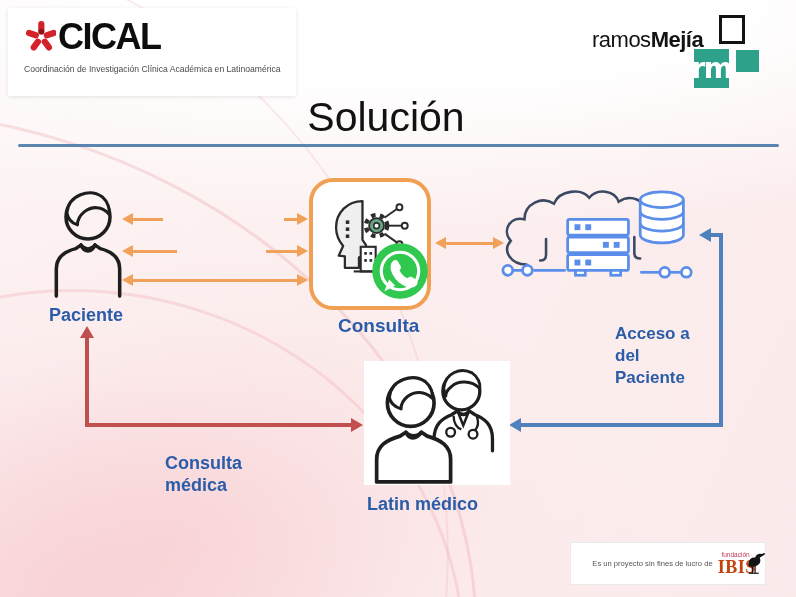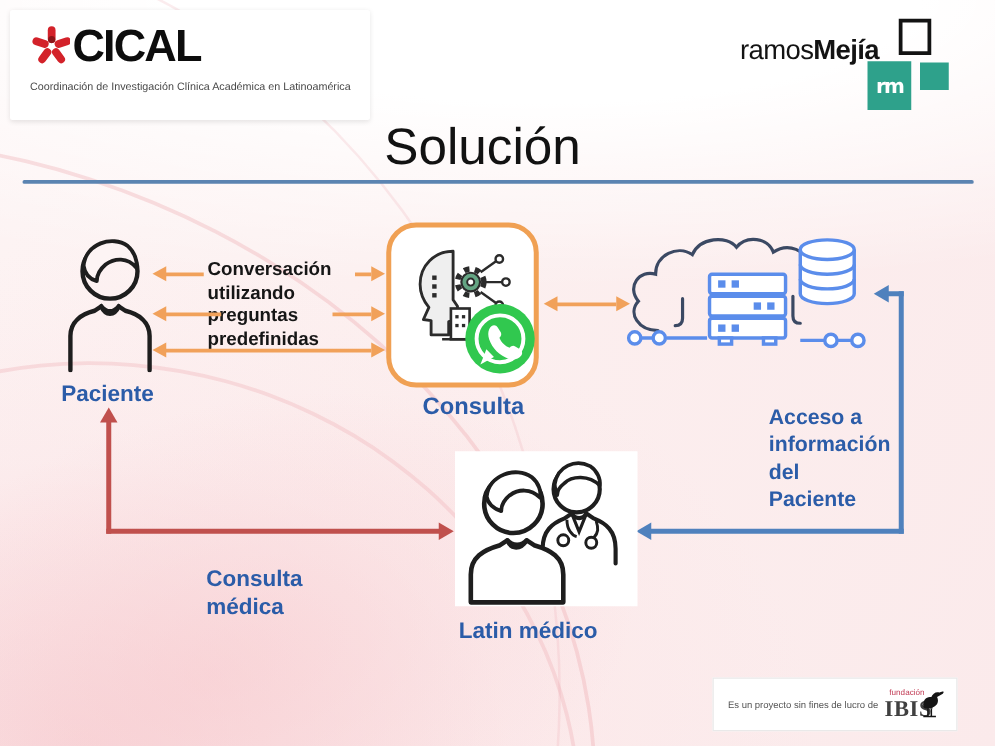--- a/index.html
+++ b/index.html
@@ -22,43 +22,43 @@
   .cical-row{display:flex;align-items:center;gap:2px;height:42px;}
   .cical-word{font-size:36px;font-weight:800;color:#0d0d0d;letter-spacing:-1.5px;line-height:1;}
   .cical-tag{font-size:8.6px;color:#4a4a4a;margin-top:6px;white-space:nowrap;}
   .cical-tag-en{font-size:8.6px;color:#3c3c3c;font-style:italic;margin-top:3px;white-space:nowrap;font-family:"Liberation Serif",serif;}
 
   .rm-logo{position:absolute;left:566px;top:8px;width:226px;height:86px;}
   .rm-word{position:absolute;left:26px;top:19px;font-size:22px;color:#131313;letter-spacing:-0.5px;}
   .rm-word b{font-weight:700;}
   .rm-sq-outline{position:absolute;left:153px;top:7px;width:20px;height:23px;border:3px solid #131313;background:transparent;}
   .rm-sq-big{position:absolute;left:128px;top:41px;width:35px;height:39px;background:#2EA18B;display:flex;align-items:center;justify-content:center;}
-  .rm-mono{color:#fff;font-weight:800;font-size:16px;letter-spacing:-1.5px;font-family:"DejaVu Sans",sans-serif;}
+  .rm-mono{color:#fff;font-weight:800;font-size:28px;letter-spacing:-1.5px;font-family:"DejaVu Sans",sans-serif;}
   .rm-sq-small{position:absolute;left:170px;top:42px;width:23px;height:22px;background:#2EA18B;}
 
   
   .page-title{position:absolute;left:0;right:0;top:94px;text-align:center;font-size:41px;color:#121212;
     letter-spacing:0;transform:translateX(-12px);font-family:"Liberation Sans",sans-serif;}
   .title-rule{position:absolute;left:18px;top:144px;width:761px;height:3px;background:#5b84b1;border-radius:2px;}
 
   
   .blue-label{position:absolute;color:#2B5CA8;font-weight:700;font-size:18px;line-height:22px;}
   .note-dark{position:absolute;color:#161616;font-weight:700;font-size:15px;line-height:18.7px;}
   .note-dark span,.blue-label span{display:block;}
 
   
   .chatbot-card{position:absolute;left:309px;top:178px;width:122px;height:132px;background:#fff;
     border:4px solid #F0A053;border-radius:24px;box-sizing:border-box;}
   .team-card{position:absolute;left:364px;top:361px;width:146px;height:124px;background:#fff;}
   .ibis-card{position:absolute;left:570px;top:542px;width:196px;height:43px;background:#fff;border:1px solid #e9e9e9;
     box-sizing:border-box;display:flex;align-items:center;justify-content:center;gap:5px;}
-  .ibis-prefix{font-size:7.6px;color:#555;white-space:nowrap;}
+  .ibis-prefix{font-size:7.6px;color:#555;white-space:nowrap;padding-left:20px;}
   .ibis-logo{position:relative;width:46px;height:30px;}
   .ibis-fundacion{position:absolute;right:14px;top:2px;font-size:6.5px;color:#C13B54;}
-  .ibis-word{position:absolute;left:0;top:8px;font-family:"Liberation Serif",serif;font-weight:700;font-size:18px;color:#404040;letter-spacing:0.5px;}
+  .ibis-word{position:absolute;left:0;top:8px;font-family:"Liberation Serif",serif;font-weight:700;font-size:18px;color:#c2410c;letter-spacing:0.5px;}
 
   
   .aline{position:absolute;}
   .ah{position:absolute;width:0;height:0;border-style:solid;}
   .o{background:#F1A15A;}
   .ah-l-o{border-width:6.5px 11px 6.5px 0;border-color:transparent #F1A15A transparent transparent;}
   .ah-r-o{border-width:6.5px 0 6.5px 11px;border-color:transparent transparent transparent #F1A15A;}
   .b{background:#4F81BD;}
   .ah-l-b{border-width:7px 12px 7px 0;border-color:transparent #4F81BD transparent transparent;}
   .r{background:#C0504D;}
@@ -106,26 +106,20 @@
   <div class="title-rule"></div>
 
   <svg class="icon-abs" style="left:44px;top:186px;" width="88" height="112" viewBox="0 0 100 127">
     <circle cx="50" cy="35" r="25" fill="none" stroke="#1e1e1e" stroke-width="4"></circle>
     <path d="M26 30 C28 10 52 2 66 12 C73 18 75 27 74 32 C66 22 54 23 46 29 C40 34 38 40 38 44 C31 42 27 37 26 30 Z" fill="#fdf4f4" stroke="#1e1e1e" stroke-width="3.5" stroke-linejoin="round"></path>
     <path d="M14 125 L14 94 C14 81 24 74 36 71 L42 67 C47 73 53 73 58 67 L64 71 C76 74 86 81 86 94 L86 125" fill="none" stroke="#1e1e1e" stroke-width="4" stroke-linecap="round"></path>
     <path d="M42 67 C46 76 54 76 58 67" fill="none" stroke="#1e1e1e" stroke-width="4" stroke-linecap="round"></path>
   </svg>
   <div class="blue-label" style="left:49px;top:304px;">Paciente</div>
 
-  <div class="note-dark" style="left:166px;top:207px;">
-    <span>Conversación</span>
-    <span>utilizando</span>
-    <span>preguntas</span>
-    <span>predefinidas</span>
-  </div>
 
   <div>
     <span class="ah ah-l-o" style="left:122px;top:212.5px;"></span>
     <span class="aline o" style="left:132px;top:217.5px;width:31px;height:3px;"></span>
   </div>
   <div>
     <span class="aline o" style="left:284px;top:217.5px;width:13px;height:3px;"></span>
     <span class="ah ah-r-o" style="left:297px;top:212.5px;"></span>
   </div>
   <div>
@@ -224,21 +218,20 @@
 
   <div>
     <span class="ah ah-l-b" style="left:699px;top:228px;"></span>
     <span class="aline b" style="left:710px;top:233px;width:13px;height:4px;"></span>
     <span class="aline b" style="left:719px;top:233px;width:4px;height:194px;"></span>
     <span class="aline b" style="left:520px;top:423px;width:203px;height:4px;"></span>
     <span class="ah ah-l-b" style="left:509px;top:418px;"></span>
   </div>
   <div class="blue-label" style="left:615px;top:323px;font-size:17px;">
     <span>Acceso a</span>
-    <span>información</span>
     <span>del</span>
     <span>Paciente</span>
   </div>
 
   <div>
     <span class="ah ah-u-r" style="left:79.5px;top:326px;"></span>
     <span class="aline r" style="left:84.5px;top:337px;width:4px;height:90px;"></span>
     <span class="aline r" style="left:84.5px;top:423px;width:267px;height:4px;"></span>
     <span class="ah ah-r-r" style="left:351px;top:418px;"></span>
   </div>

